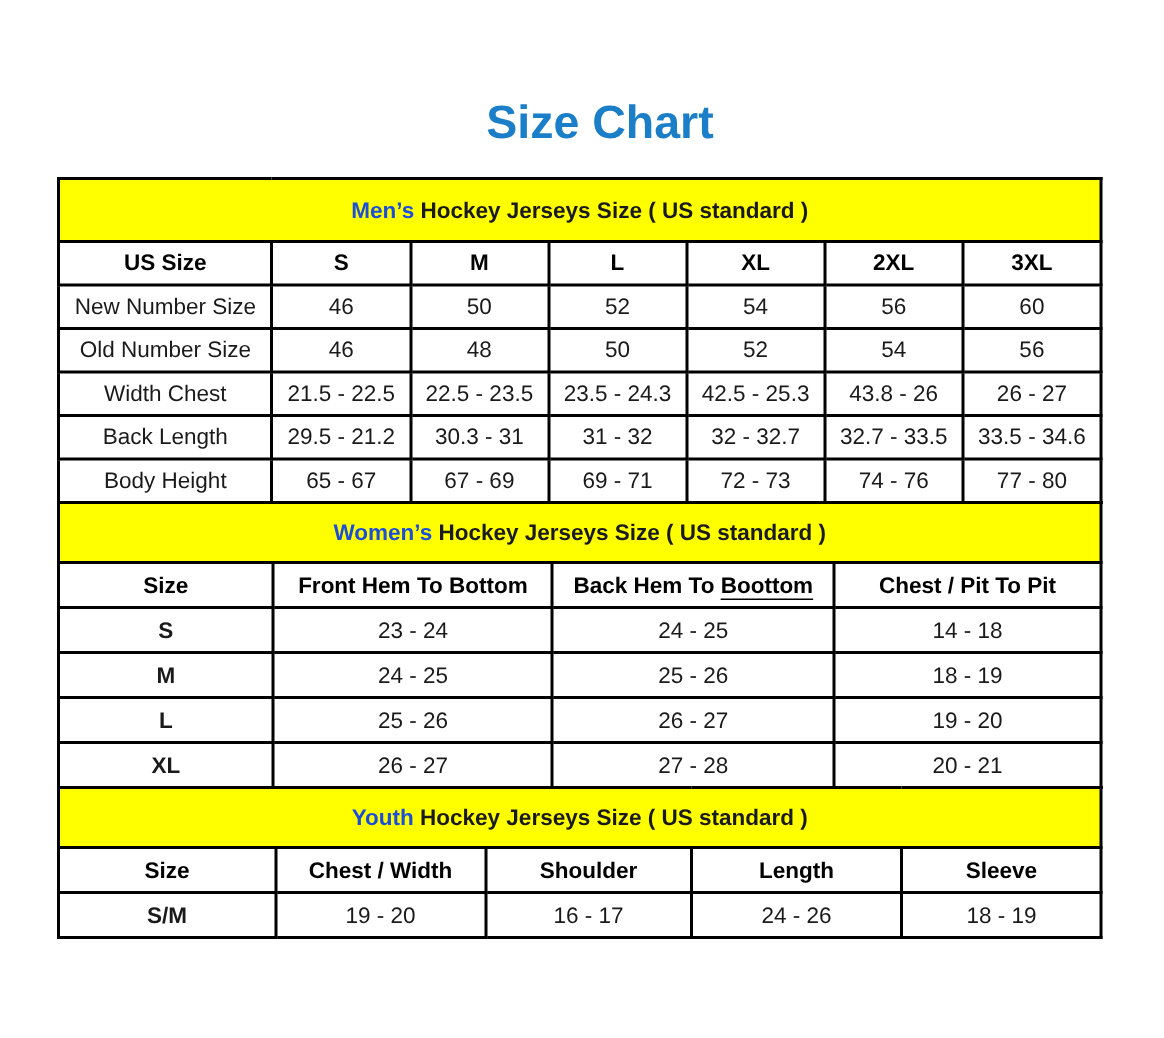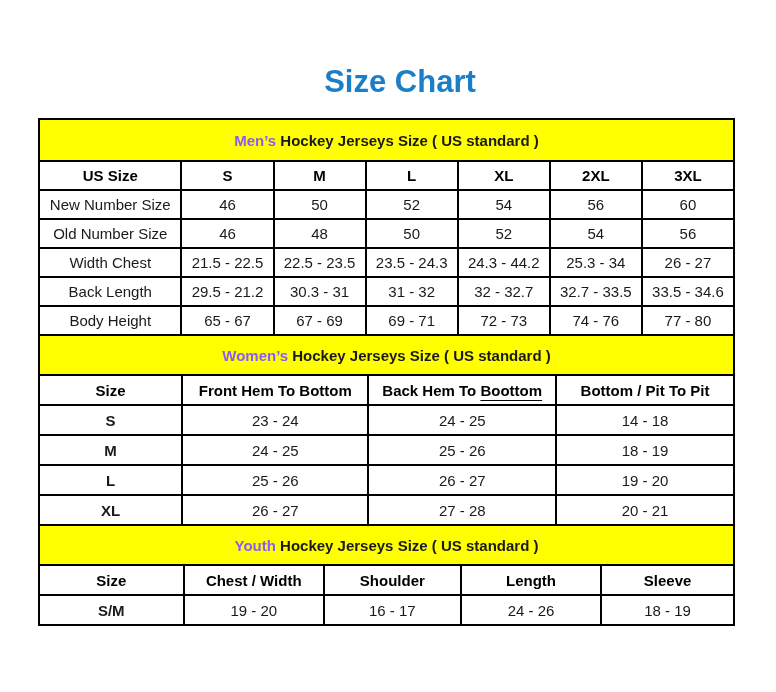--- a/index.html
+++ b/index.html
@@ -46,21 +46,21 @@
     white-space: nowrap;
   }
   .section-header-cell {
     background: #ffff00;
     height: 38px;
     font-size: 16px;
     font-weight: bold;
     color: #000000;
   }
   .section-header-cell.tall { height: 40px; }
-  .highlight-red { color: #8b5cf6; }
+  .highlight-red { color: #1d4ed8; }
   .col-head th {
     font-weight: bold;
     color: #000000;
   }
   .mens-table .col-head th, .mens-table td { height: 27px; }
   .womens-table .col-head th, .womens-table td { height: 28px; }
   .youth-table .col-head th, .youth-table td { height: 28px; }
   .row-label { }
   .row-label.bold, td.bold { font-weight: bold; }
   .misspelled {
@@ -122,22 +122,22 @@
           <td>50</td>
           <td>52</td>
           <td>54</td>
           <td>56</td>
         </tr>
         <tr>
           <td class="row-label">Width Chest</td>
           <td>21.5 - 22.5</td>
           <td>22.5 - 23.5</td>
           <td>23.5 - 24.3</td>
-          <td>24.3 - 44.2</td>
-          <td>25.3 - 34</td>
+          <td>42.5 - 25.3</td>
+          <td>43.8 - 26</td>
           <td>26 - 27</td>
         </tr>
         <tr>
           <td class="row-label">Back Length</td>
           <td>29.5 - 21.2</td>
           <td>30.3 - 31</td>
           <td>31 - 32</td>
           <td>32 - 32.7</td>
           <td>32.7 - 33.5</td>
           <td>33.5 - 34.6</td>
@@ -162,21 +162,21 @@
           <col style="width:25.6%">
       </colgroup>
       <thead>
         <tr>
           <th colspan="4" class="section-header-cell"><span class="highlight-red">Women’s</span><span> Hockey Jerseys Size ( US standard )</span></th>
         </tr>
         <tr class="col-head">
           <th>Size</th>
           <th>Front Hem To Bottom</th>
           <th><span>Back Hem To </span><span class="misspelled">Boottom</span></th>
-          <th>Bottom / Pit To Pit</th>
+          <th>Chest / Pit To Pit</th>
         </tr>
       </thead>
       <tbody>
         <tr>
           <td class="row-label bold">S</td>
           <td>23 - 24</td>
           <td>24 - 25</td>
           <td>14 - 18</td>
         </tr>
         <tr>

